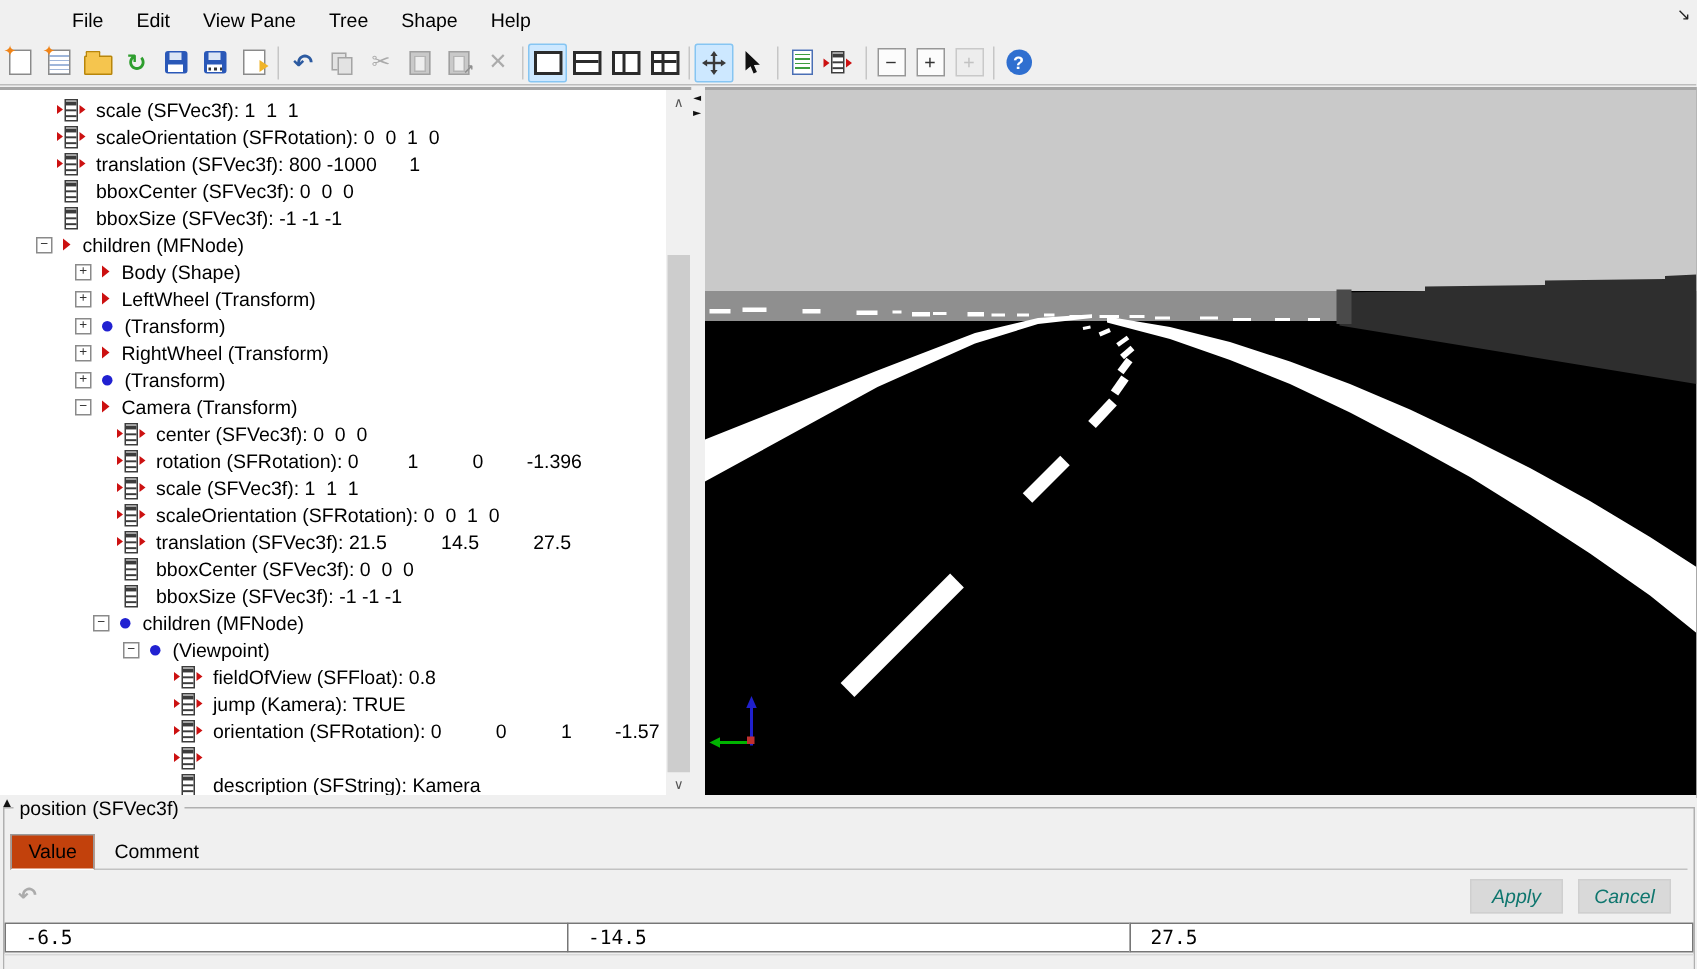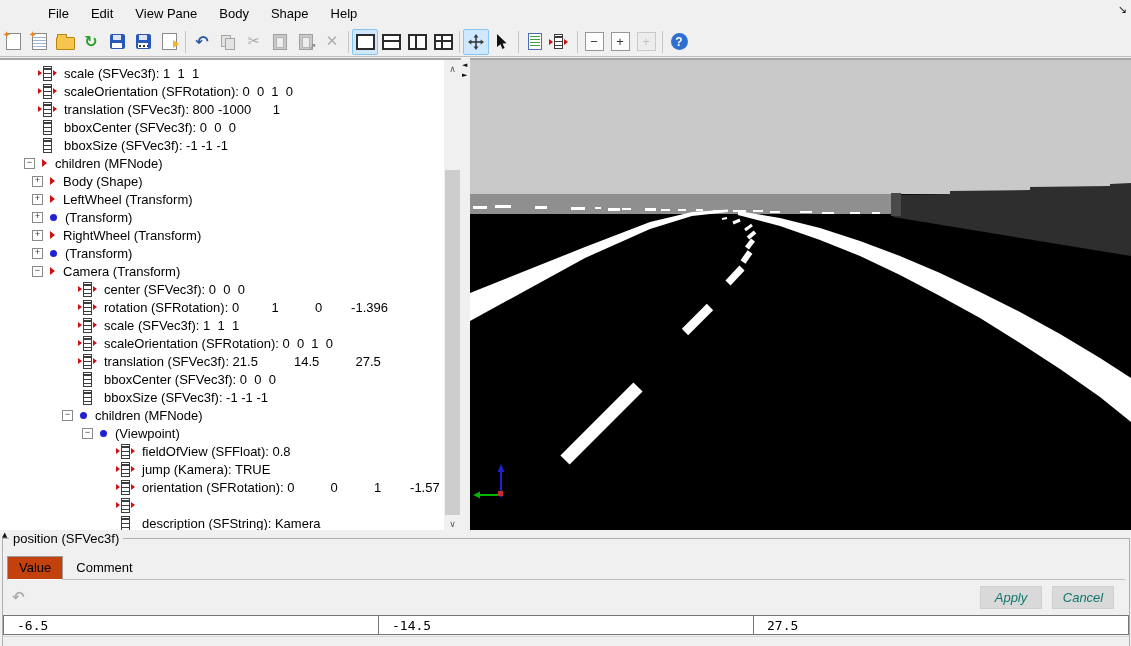--- a/index.html
+++ b/index.html
@@ -68,21 +68,21 @@
   .exp.minus::before{content:"−";margin-top:-1px;}
   .fi{display:inline-flex;align-items:center;flex:0 0 auto;margin-right:5px;}
   .fi.io::before{content:"";width:0;height:0;border-left:4px solid #cc1111;border-top:3px solid transparent;border-bottom:3px solid transparent;margin-right:1px;}
   .fi.io::after{content:"";width:0;height:0;border-left:4px solid #cc1111;border-top:3px solid transparent;border-bottom:3px solid transparent;margin-left:1px;}
   .fi.plain{padding-left:5px;padding-right:5px;}
   .ni{display:inline-block;flex:0 0 auto;margin-right:6px;}
   .ni.dot{width:7px;height:7px;border-radius:50%;background:#2121d1;}
   
   .i3a{padding-left:38px;}
   .i3b{padding-left:24px;}
-  .i4 {padding-left:32px;}
+  .i4 {padding-left:50px;}
   .i5f{padding-left:78px;}
   .i5c{padding-left:62px;}
   .i6 {padding-left:82px;}
   .i7 {padding-left:116px;}
 
   
   #tree-sb{left:444px;top:58px;width:17px;height:472px;background:#f0f0f0;border-top:2px solid #a6a6a6;}
   .sb-arrow{position:absolute;left:0;width:17px;height:17px;display:flex;align-items:center;justify-content:center;color:#555;font-size:9px;background:#f0f0f0;}
   #sb-thumb{position:absolute;left:1px;top:110px;width:15px;height:345px;background:#cdcdcd;}
 
@@ -112,21 +112,21 @@
   #fields input:first-child{margin-left:0;}
   #fields-below{position:absolute;left:0;top:97px;right:0;height:11px;background:#f0f0f0;border-top:1px solid #d9d9d9;}
 </style>
 </head>
 <body>
 
 <div id="menubar" class="abs">
   <span class="menu-item">File</span>
   <span class="menu-item">Edit</span>
   <span class="menu-item">View Pane</span>
-  <span class="menu-item">Body</span>
+  <span class="menu-item">Tree</span>
   <span class="menu-item">Shape</span>
   <span class="menu-item">Help</span>
 </div>
 <span id="menu-overflow" class="abs glyph">↘</span>
 
 <div id="toolbar" class="abs">
   <div class="tbtn">
       <span class="pg">
         <span class="spark">✦</span>
       </span>

